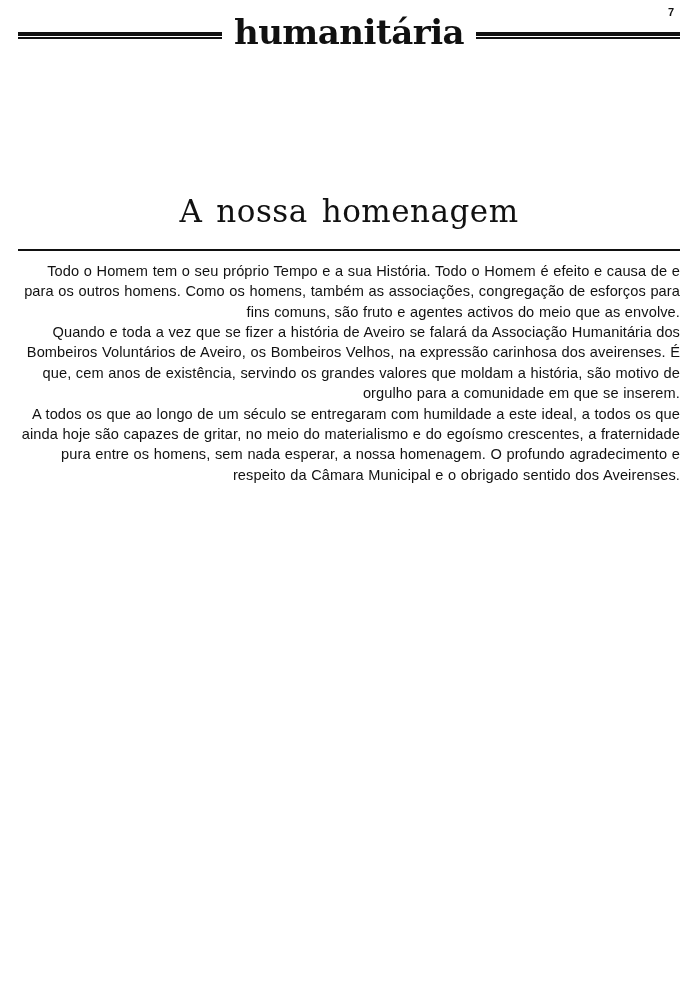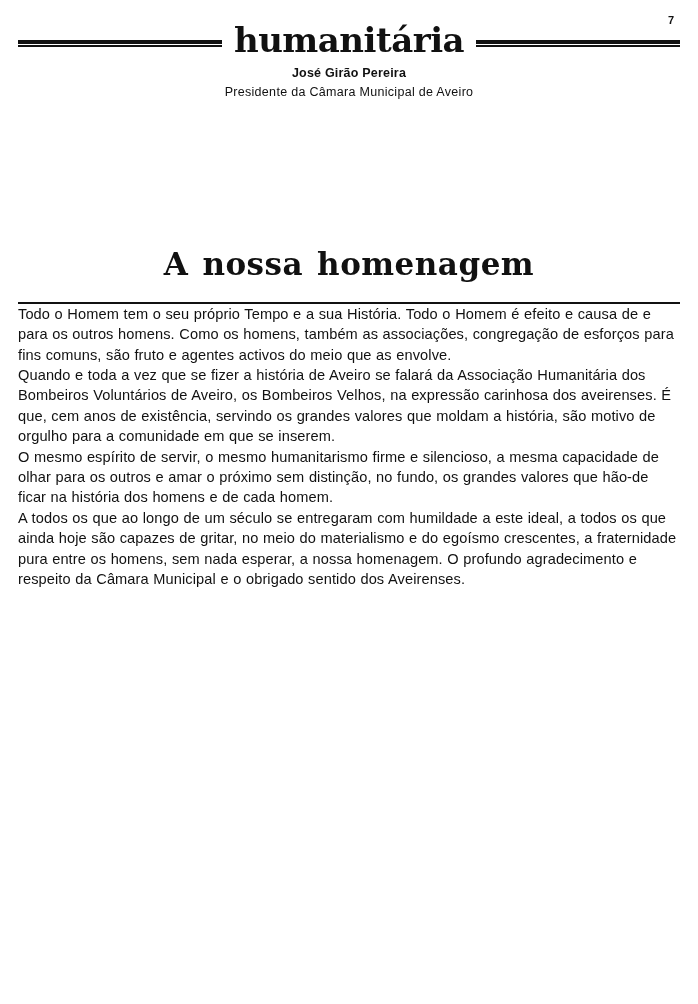--- a/index.html
+++ b/index.html
@@ -14,21 +14,21 @@
     color: #111111;
     position: relative;
     overflow: hidden;
   }
 
   .page {
     position: relative;
     width: 698px;
     height: 1004px;
     box-sizing: border-box;
-    padding: 12px 18px;
+    padding: 4px 18px;
   }
 
   
   .masthead {
     position: relative;
     height: 44px;
     display: flex;
     align-items: flex-end;
     justify-content: center;
   }
@@ -93,74 +93,70 @@
     font-size: 12.5px;
     letter-spacing: 0.3px;
     line-height: 18px;
     margin-top: 2px;
   }
 
   
   .headline {
     text-align: center;
     font-family: "DejaVu Serif", "Liberation Serif", serif;
-    font-weight: bold;
+    font-weight: normal;
     font-size: 31px;
     line-height: 34px;
     letter-spacing: 0.5px;
     margin-top: 146px;
   }
   .headline span {
     display: inline-block;
     margin: 0 7px;
   }
 
   .divider {
     margin-top: 16px;
     height: 2px;
     background: #111;
   }
 
   
   .article {
+    margin-top: 10px;
     font-size: 14.6px;
     line-height: 20.4px;
     letter-spacing: 0.1px;
-    text-align: left;
+    text-align: right;
     word-spacing: 0.4px;
   }
   .article p {
     margin: 0;
   }
 </style>
 </head>
 <body>
 
 <div class="page">
 
   <div class="masthead">
     <div class="masthead-rules">
       <div class="rule-thick"></div>
       <div class="rule-thin"></div>
     </div>
     <div class="masthead-title">humanitária</div>
     <div class="page-number">7</div>
   </div>
 
-  <div class="byline">
-    <div class="byline-name">José Girão Pereira</div>
-    <div class="byline-role">Presidente da Câmara Municipal de Aveiro</div>
-  </div>
 
   <h1 class="headline">
     <span>A</span><span>nossa</span><span>homenagem</span>
   </h1>
 
   <div class="divider"></div>
 
   <div class="article">
     <p>Todo o Homem tem o seu próprio Tempo e a sua História. Todo o Homem é efeito e causa de e para os outros homens. Como os homens, também as associações, congregação de esforços para fins comuns, são fruto e agentes activos do meio que as envolve.</p>
     <p>Quando e toda a vez que se fizer a história de Aveiro se falará da Associação Humanitária dos Bombeiros Voluntários de Aveiro, os Bombeiros Velhos, na expressão carinhosa dos aveirenses. É que, cem anos de existência, servindo os grandes valores que moldam a história, são motivo de orgulho para a comunidade em que se inserem.</p>
-    <p>O mesmo espírito de servir, o mesmo humanitarismo firme e silencioso, a mesma capacidade de olhar para os outros e amar o próximo sem distinção, no fundo, os grandes valores que hão-de ficar na história dos homens e de cada homem.</p>
     <p>A todos os que ao longo de um século se entregaram com humildade a este ideal, a todos os que ainda hoje são capazes de gritar, no meio do materialismo e do egoísmo crescentes, a fraternidade pura entre os homens, sem nada esperar, a nossa homenagem. O profundo agradecimento e respeito da Câmara Municipal e o obrigado sentido dos Aveirenses.</p>
   </div>
 
 </div>
 
 </body></html>

